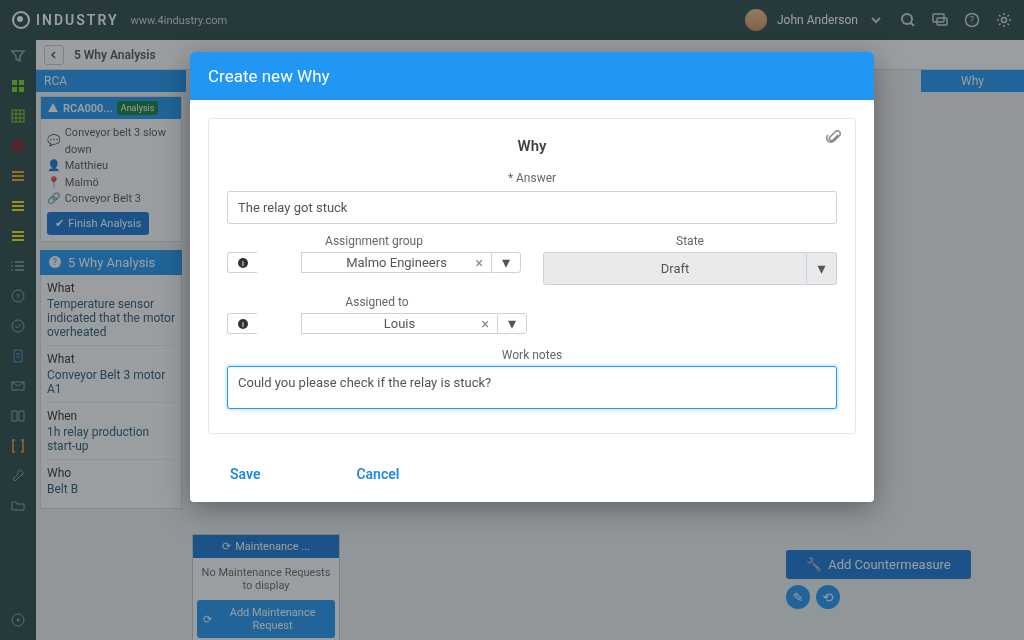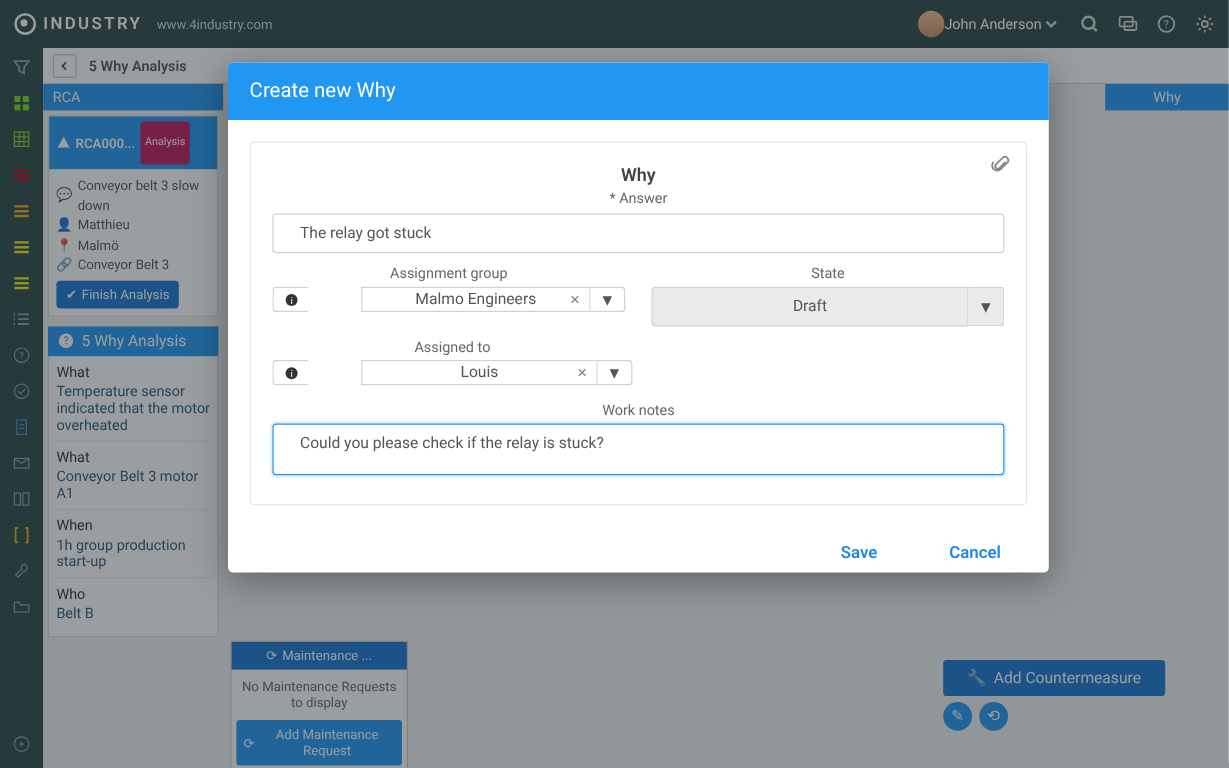--- a/index.html
+++ b/index.html
@@ -6,40 +6,40 @@
   body{width:1024px;height:640px;overflow:hidden;background:#f5f5f5;position:relative;}
   
   .topbar{height:40px;background:#2d4a4a;color:#fff;display:flex;align-items:center;padding:0 12px;font-size:12px;text-align:right;}
   .logo{display:flex;align-items:center;gap:6px;font-weight:600;letter-spacing:2px;font-size:14px;}
   .logo-icon{width:18px;height:18px;border-radius:50%;border:2px solid #fff;position:relative;}
   .logo-icon::after{content:"";position:absolute;width:6px;height:6px;background:#fff;border-radius:50%;top:3px;left:3px;}
   .logo-url{margin-left:12px;font-size:11px;color:#cfd8d8;}
   .top-right{margin-left:auto;display:flex;align-items:center;gap:16px;}
   .avatar{width:22px;height:22px;border-radius:50%;background:linear-gradient(#f0c090,#d09060);}
   .top-icon{width:16px;height:16px;color:#cfd8d8;}
-  .username{display:flex;align-items:center;gap:0;}
+  .username{display:flex;align-items:center;gap:10px;}
   
   .leftrail{position:absolute;top:40px;left:0;bottom:0;width:36px;background:#2d4a4a;display:flex;flex-direction:column;align-items:center;padding-top:8px;gap:14px;}
   .rail-icon{width:16px;height:16px;color:#8fa5a5;}
   .rail-icon.orange{color:#f5a623;}
   .rail-icon.green{color:#7ed321;}
   .rail-icon.yellow{color:#f8e71c;}
   .rail-icon.blue{color:#4a90e2;}
   .rail-icon.red{color:#d0021b;}
   .rail-bottom{margin-top:auto;margin-bottom:12px;}
   
   .main{position:absolute;top:40px;left:36px;right:0;bottom:0;background:#eef1f3;}
   .crumb{height:30px;background:#fff;border-bottom:1px solid #ddd;display:flex;align-items:center;padding:0 8px;font-size:12px;color:#555;gap:10px;}
   .crumb .back{width:20px;height:20px;border:1px solid #ccc;border-radius:3px;display:flex;align-items:center;justify-content:center;}
   .cols{display:flex;height:calc(100% - 30px);}
   .col-left{width:150px;display:flex;flex-direction:column;}
   .col-left .tab{background:#2196f3;color:#fff;font-size:12px;padding:4px 8px;}
   .rca-card{background:#fff;margin:4px;border:1px solid #ddd;font-size:11px;color:#556;}
   .rca-head{background:#2196f3;color:#fff;padding:4px 6px;display:flex;align-items:center;gap:4px;}
-  .badge-green{background:#be185d;color:#fff;font-size:9px;padding:13px 4px;border-radius:3px;}
+  .badge-green{background:#15803d;color:#fff;font-size:9px;padding:2px 4px;border-radius:3px;}
   .rca-body{padding:6px;line-height:1.5;}
   .rca-body div{display:flex;align-items:center;gap:4px;}
   .btn-blue{background:#1976d2;color:#fff;border:none;padding:5px 8px;border-radius:3px;font-size:11px;display:inline-flex;align-items:center;gap:4px;margin-top:4px;}
   .section-head{background:#2196f3;color:#fff;padding:5px 8px;font-size:13px;display:flex;align-items:center;gap:6px;margin:4px 4px 0;}
   .qa{background:#fff;margin:0 4px;border-left:1px solid #ddd;border-right:1px solid #ddd;border-bottom:1px solid #ddd;padding:6px;font-size:12px;color:#2d4a4a;}
   .qa .q{font-weight:400;margin-bottom:2px;color:#333;border-top:1px solid #eee;padding-top:6px;}
   .qa .q:first-child{border-top:none;padding-top:0;}
   .qa .a{color:#2d5a7a;margin-bottom:6px;font-size:12px;}
   .col-mid{width:160px;padding-top:28px;}
   .maint-card{background:#fff;border:1px solid #ccc;margin:6px;font-size:11px;text-align:center;}
@@ -53,35 +53,35 @@
   .circ{width:24px;height:24px;border-radius:50%;background:#2196f3;color:#fff;display:flex;align-items:center;justify-content:center;font-size:13px;}
   
   .overlay{position:absolute;inset:0;background:rgba(30,40,45,0.45);}
   
   .modal{position:absolute;top:52px;left:190px;width:684px;background:#fff;border-radius:4px;box-shadow:0 6px 30px rgba(0,0,0,0.35);display:flex;flex-direction:column;}
   .modal-head{background:#2196f3;color:#fff;padding:14px 18px;font-size:17px;border-radius:4px 4px 0 0;}
   .modal-body{padding:18px;}
   .panel{border:1px solid #e3e6e9;border-radius:4px;padding:14px 18px 24px;position:relative;}
   .attach{position:absolute;top:10px;right:12px;color:#888;}
   .center-label{text-align:center;font-size:15px;font-weight:600;color:#444;margin-top:4px;}
-  .sub-label{text-align:center;font-size:12px;color:#666;margin-top:3px;margin-bottom:6px;}
+  .sub-label{text-align:center;font-size:12px;color:#666;margin-top:16px;margin-bottom:6px;}
   .row{display:flex;gap:22px;margin-top:10px;}
   .field{flex:1;}
   .field-label{text-align:center;font-size:12px;color:#666;margin-bottom:4px;}
-  .input{width:100%;border:1px solid #ccd2d8;border-radius:3px;padding:8px 22px;font-size:13px;color:#555;background:#fff;}
+  .input{width:100%;border:1px solid #ccd2d8;border-radius:3px;padding:8px 10px;font-size:13px;color:#555;background:#fff;}
   .input.active{border-color:#2196f3;box-shadow:0 0 0 2px rgba(33,150,243,0.15);}
   .combo{display:flex;}
   .combo .info{width:30px;border:1px solid #ccd2d8;border-right:none;border-radius:3px 0 0 3px;display:flex;align-items:center;justify-content:center;color:#555;background:#fff;}
   .combo .val{flex:1;border:1px solid #ccd2d8;border-right:none;padding:0;text-align:center;font-size:13px;color:#555;background:#fff;display:flex;align-items:center;justify-content:center;position:relative;margin-left:44px;}
   .combo .clear{position:absolute;right:8px;color:#888;font-size:14px;}
   .combo .dd{width:30px;border:1px solid #ccd2d8;border-radius:0 3px 3px 0;display:flex;align-items:center;justify-content:center;color:#555;background:#fff;}
   .select-ro{display:flex;}
   .select-ro .val{flex:1;border:1px solid #ccd2d8;border-radius:3px 0 0 3px;background:#e8eaec;padding:8px;text-align:center;font-size:13px;color:#555;}
   .select-ro .dd{width:30px;border:1px solid #ccd2d8;border-left:none;border-radius:0 3px 3px 0;background:#e8eaec;display:flex;align-items:center;justify-content:center;color:#555;}
-  .modal-foot{display:flex;justify-content:flex-end;gap:60px;padding:14px 40px 8px;}
+  .modal-foot{display:flex;gap:96px;padding:14px 40px 20px;}
   .link-btn{color:#1e88e5;font-weight:600;font-size:14px;cursor:pointer;}
   svg{display:block;}
 </style>
 </head>
 <body>
 
 <div class="topbar">
   <div class="logo">
     <span class="logo-icon"></span>
     <span>INDUSTRY</span>
@@ -227,21 +227,21 @@
             <text x="7" y="10" text-anchor="middle" font-size="9" fill="#2196f3">?</text>
           </svg>
         <span>5 Why Analysis</span>
       </div>
       <div class="qa">
         <div class="q">What</div>
         <div class="a">Temperature sensor indicated that the motor overheated</div>
         <div class="q">What</div>
         <div class="a">Conveyor Belt 3 motor A1</div>
         <div class="q">When</div>
-        <div class="a">1h group production start-up</div>
+        <div class="a">1h relay production start-up</div>
         <div class="q">Who</div>
         <div class="a">Belt B</div>
       </div>
     </div>
     <div class="col-mid">
       <div style="height:430px"></div>
       <div class="maint-card">
         <div class="maint-head">
           <span>⟳</span>
           <span>Maintenance ...</span>

